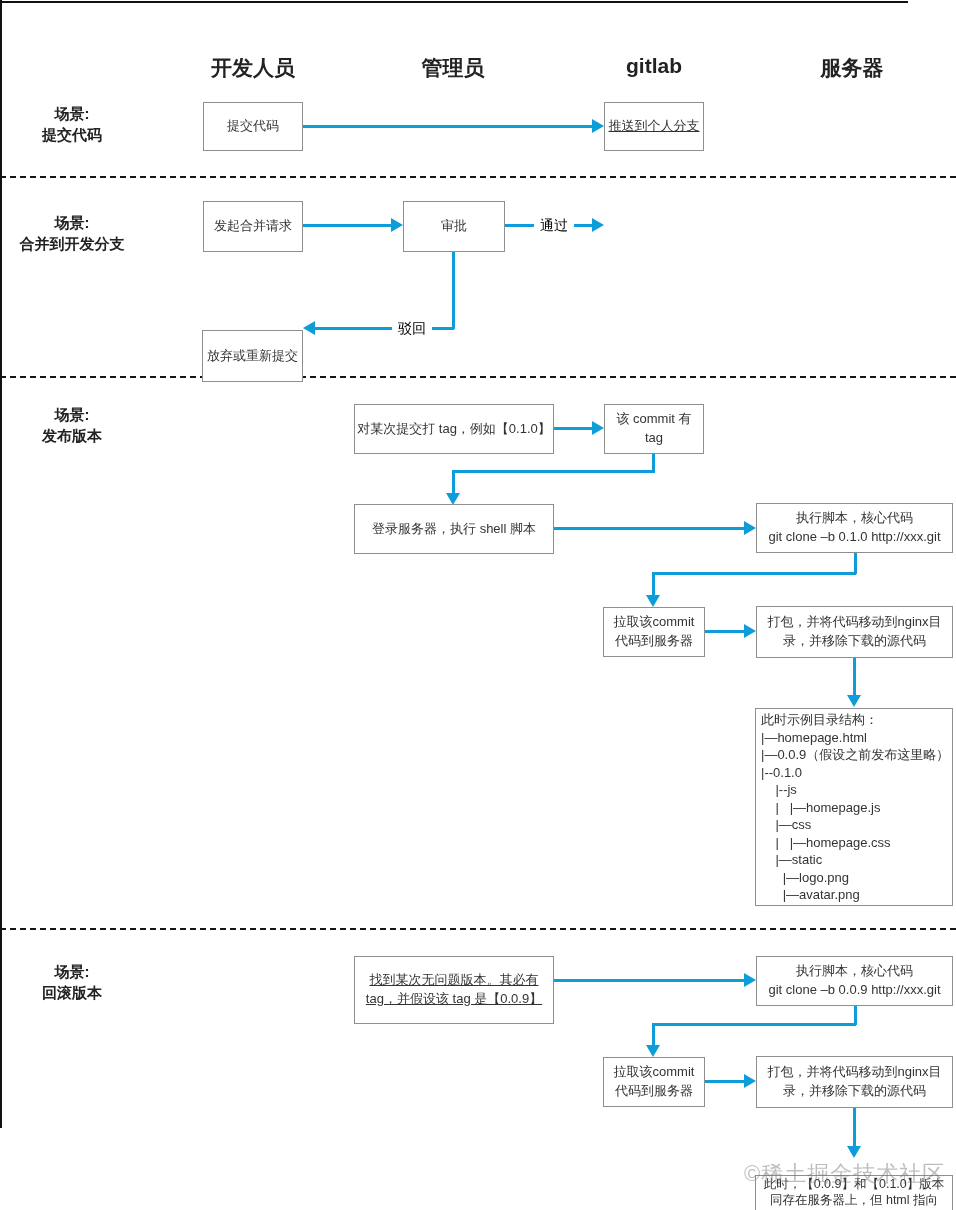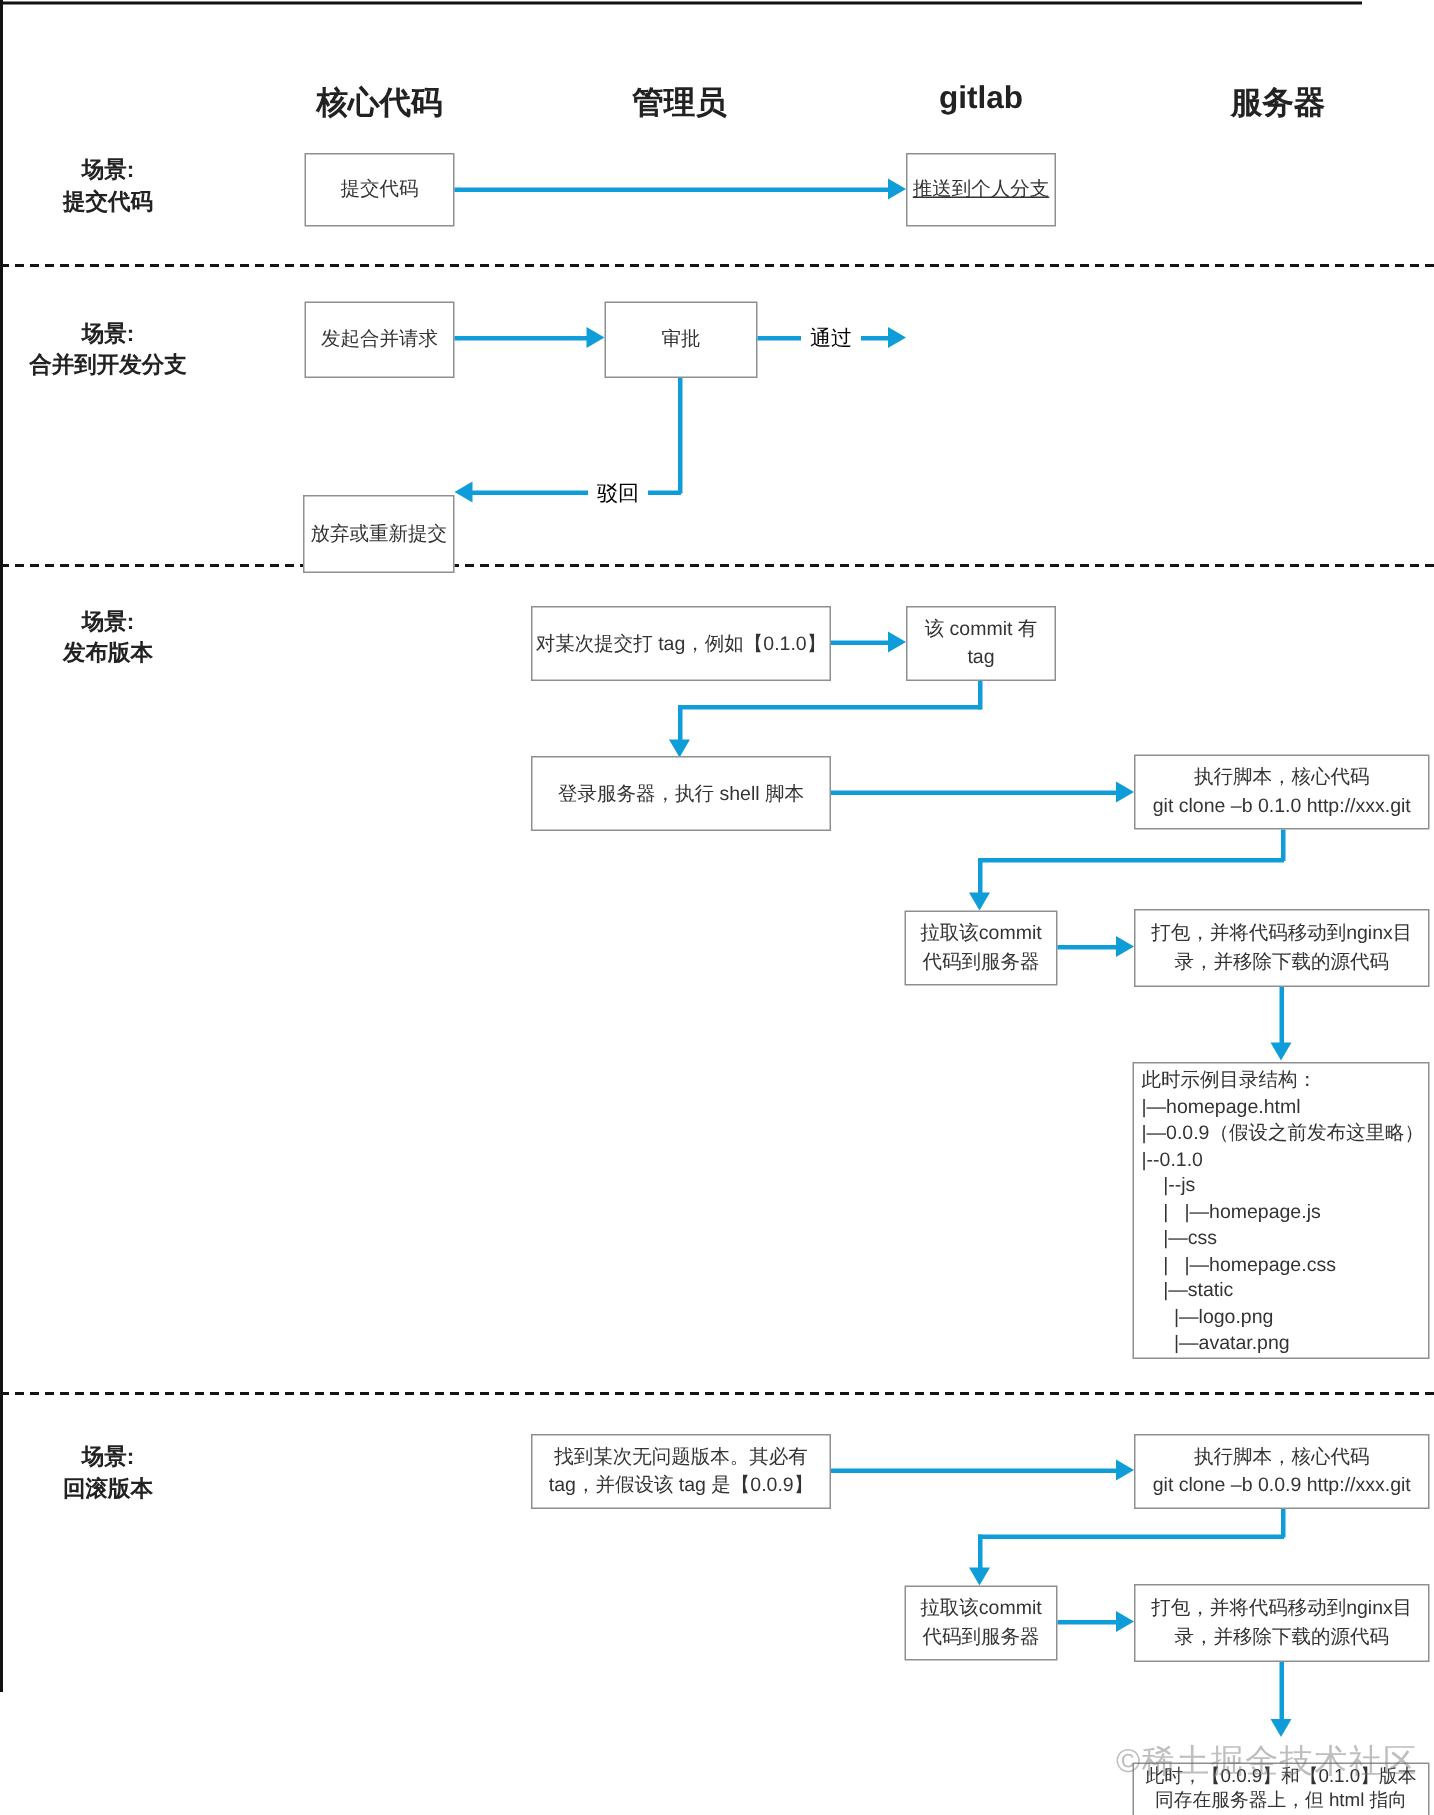--- a/index.html
+++ b/index.html
@@ -36,21 +36,21 @@
 
 <div id="stage">
 
   <div class="frame" style="left:0;top:1px;width:908px;height:2px;"></div>
   <div class="frame" style="left:0;top:0;width:2px;height:1128px;"></div>
 
   <div class="sep" style="top:176px;"></div>
   <div class="sep" style="top:376px;"></div>
   <div class="sep" style="top:928px;"></div>
 
-  <div class="lane-header" style="left:188px;top:54px;">核心代码</div>
+  <div class="lane-header" style="left:188px;top:54px;">开发人员</div>
   <div class="lane-header" style="left:388px;top:54px;">管理员</div>
   <div class="lane-header" style="left:589px;top:54px;">gitlab</div>
   <div class="lane-header" style="left:787px;top:54px;">服务器</div>
 
   <div class="scene" style="left:-3px;top:103px;">场景:
 提交代码</div>
   <div class="scene" style="left:-3px;top:212px;">场景:
 合并到开发分支</div>
   <div class="scene" style="left:-3px;top:404px;">场景:
 发布版本</div>
@@ -117,21 +117,21 @@
     <div class="dirline">|--0.1.0</div>
     <div class="dirline">    |--js</div>
     <div class="dirline">    |   |—homepage.js</div>
     <div class="dirline">    |—css</div>
     <div class="dirline">    |   |—homepage.css</div>
     <div class="dirline">    |—static</div>
     <div class="dirline">      |—logo.png</div>
     <div class="dirline">      |—avatar.png</div>
   </div>
 
-  <div class="box" style="left:354px;top:956px;width:200px;height:50px;">找到某次无问题版本。其必有
+  <div class="box" style="left:354px;top:956px;width:200px;height:68px;text-decoration:underline;">找到某次无问题版本。其必有
 tag，并假设该 tag 是【0.0.9】</div>
   <div class="box" style="left:756px;top:956px;width:197px;height:50px;">执行脚本，核心代码
 git clone –b 0.0.9 http://xxx.git</div>
   <div class="hline" style="left:554px;top:979px;width:192px;"></div>
   <div class="arr arr-r" style="left:744px;top:973px;"></div>
 
   <div class="vline" style="left:854px;top:1006px;height:19px;"></div>
   <div class="hline" style="left:652px;top:1023px;width:204px;"></div>
   <div class="vline" style="left:652px;top:1023px;height:23px;"></div>
   <div class="arr arr-d" style="left:646px;top:1045px;"></div>

